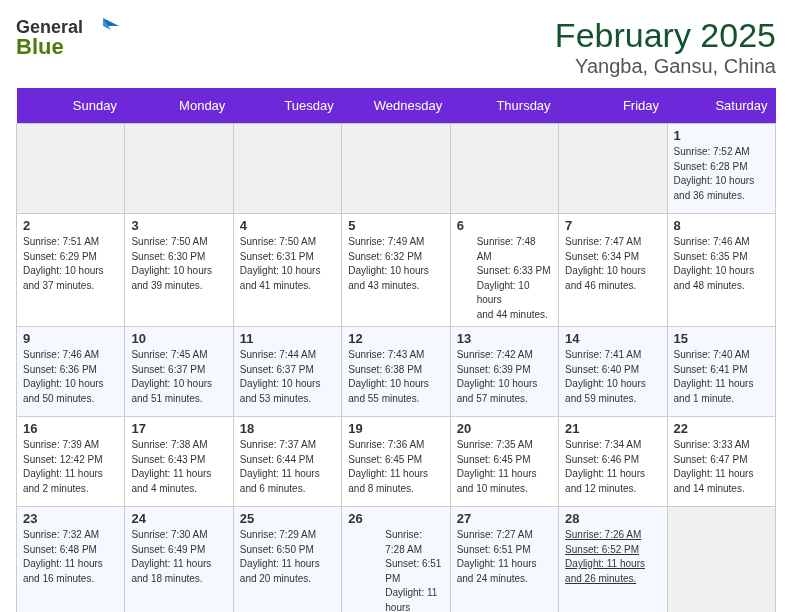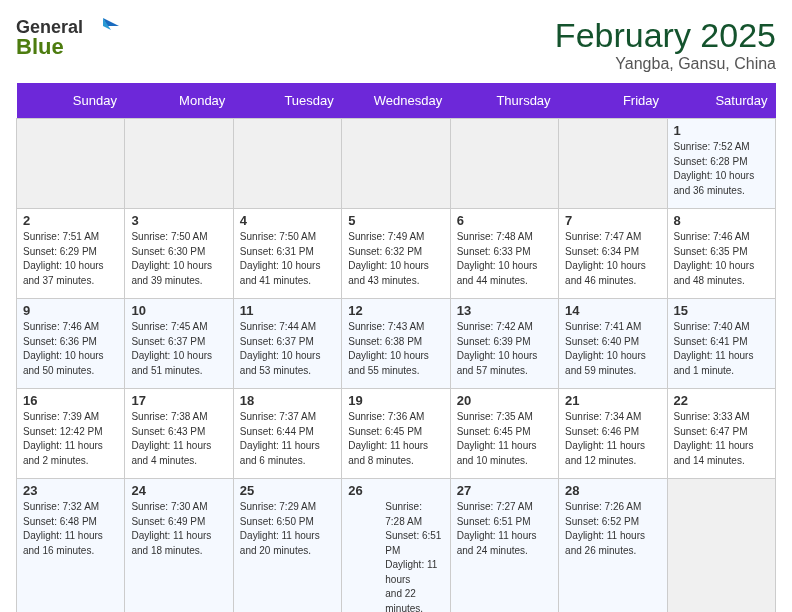--- a/index.html
+++ b/index.html
@@ -28,21 +28,21 @@
     }
     .title-block {
       text-align: right;
     }
     .month-title {
       font-size: 34px;
       color: #14532d;
       font-weight: normal;
     }
     .location {
-      font-size: 16px;
+      font-size: 20px;
       color: #555;
     }
     table {
       width: 100%;
       border-collapse: collapse;
       table-layout: fixed;
     }
     th {
       background-color: #6d28d9;
       color: #fff;
@@ -150,21 +150,21 @@
         </td>
         <td>
           <span class="day-number">5</span>
           <div class="day-info" style="white-space: pre-line;">Sunrise: 7:49 AM
 Sunset: 6:32 PM
 Daylight: 10 hours
 and 43 minutes.</div>
         </td>
         <td>
           <span class="day-number">6</span>
-          <div class="day-info" style="white-space: pre-line;">Sunrise: 7:48 AM
+          <div class="day-info" style="white-space: pre-line; margin-left: 20px;">Sunrise: 7:48 AM
 Sunset: 6:33 PM
 Daylight: 10 hours
 and 44 minutes.</div>
         </td>
         <td>
           <span class="day-number">7</span>
           <div class="day-info" style="white-space: pre-line;">Sunrise: 7:47 AM
 Sunset: 6:34 PM
 Daylight: 10 hours
 and 46 minutes.</div>
@@ -310,21 +310,21 @@
         </td>
         <td>
           <span class="day-number">27</span>
           <div class="day-info" style="white-space: pre-line;">Sunrise: 7:27 AM
 Sunset: 6:51 PM
 Daylight: 11 hours
 and 24 minutes.</div>
         </td>
         <td>
           <span class="day-number">28</span>
-          <div class="day-info" style="white-space: pre-line;">Sunrise: 7:26 AM
+          <div class="day-info" style="white-space: pre-line; text-decoration: underline;">Sunrise: 7:26 AM
 Sunset: 6:52 PM
 Daylight: 11 hours
 and 26 minutes.</div>
         </td>
         <td class="empty"></td>
       </tr>
     </tbody>
 </table>
 
 </body></html>

